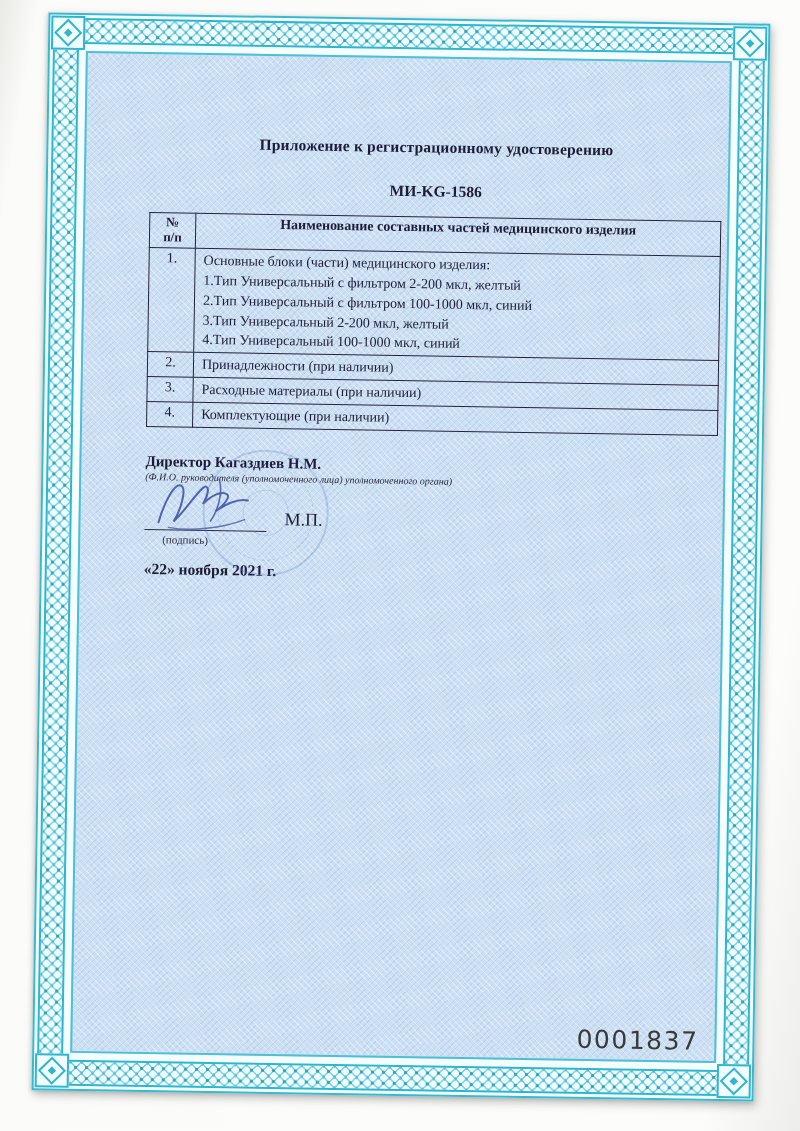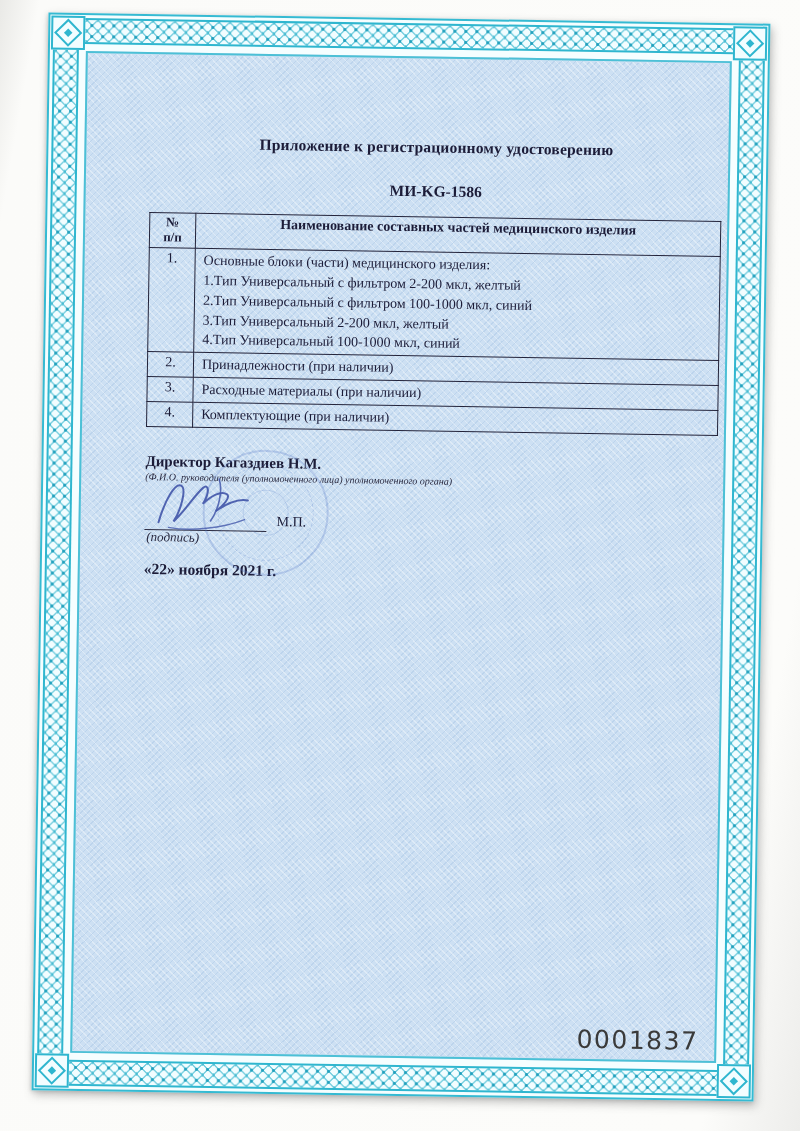--- a/index.html
+++ b/index.html
@@ -137,29 +137,28 @@
     margin-top: 4px;
   }
   .sign-line {
     position: absolute;
     left: 0; bottom: 18px;
     width: 122px;
     border-bottom: 1.3px solid #2a2a40;
   }
   .mp-label {
     position: absolute;
-    left: 132px; bottom: 20px;
-    font-size: 14px;
+    left: 140px; bottom: 20px;
+    font-size: 18px;
     text-align: center;
   }
   .sign-note {
     position: absolute;
-    left: 2px; bottom: 3px;
-    font-style: italic;
-    font-size: 13px;
+    left: 18px; bottom: 3px;
+    font-size: 11px;
     color: #2a2a40;
   }
   .signature-svg {
     position: absolute;
     left: 6px; bottom: 14px;
     width: 112px; height: 62px;
     z-index: 5;
   }
   .stamp {
     position: absolute;

